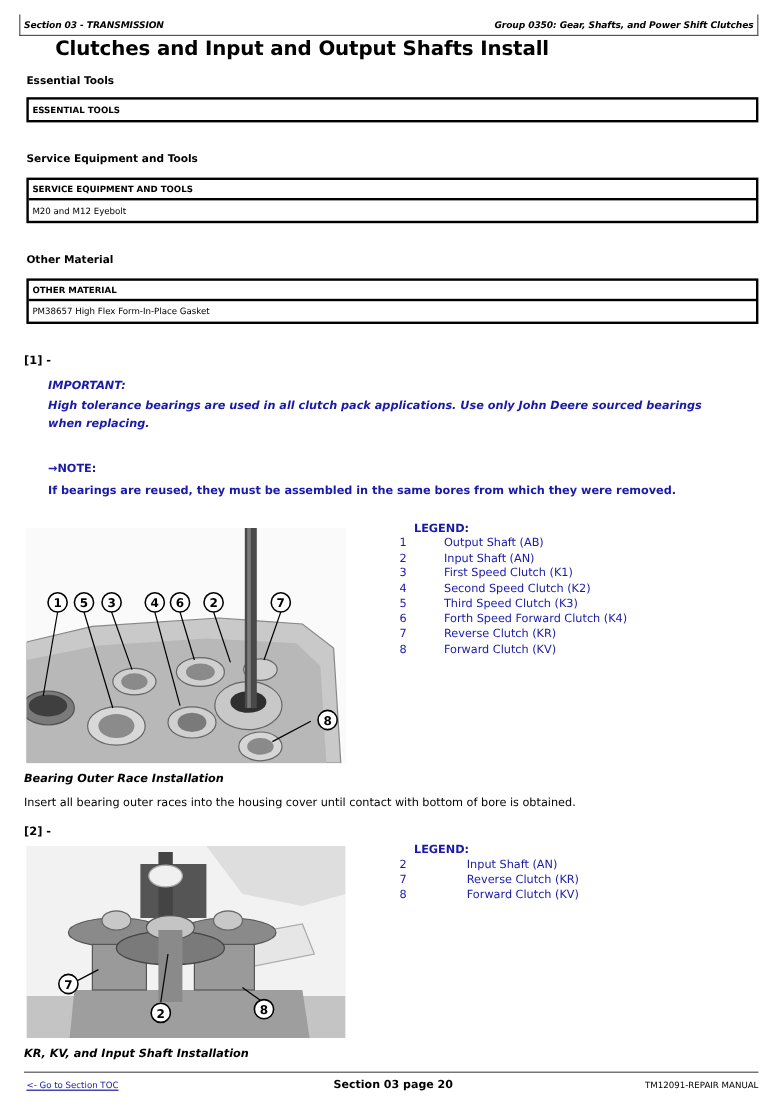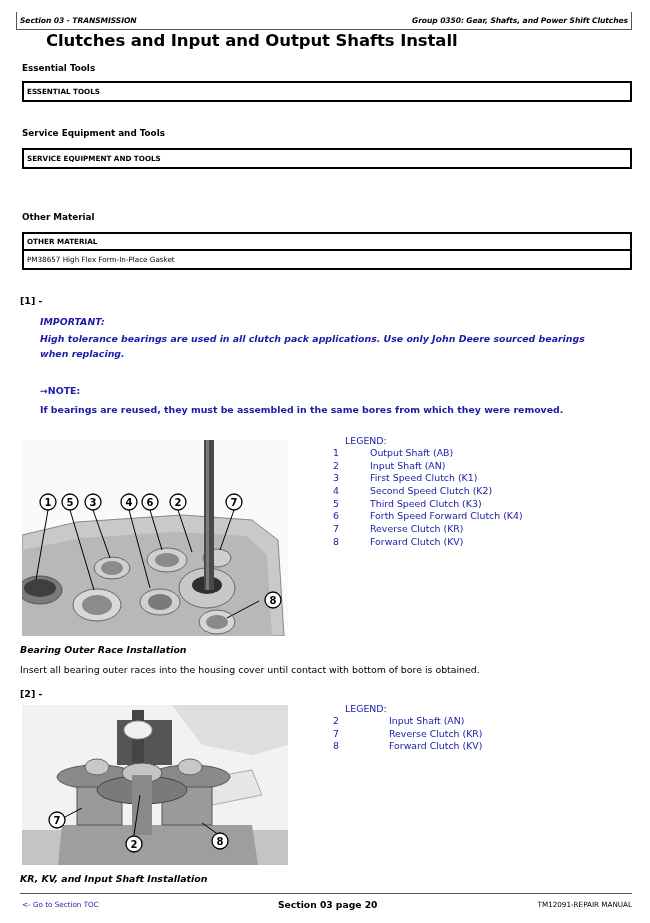--- a/index.html
+++ b/index.html
@@ -33,30 +33,30 @@
     .imp-title { position: absolute; left: 40px; top: 316px; font-size: 9.4px; font-weight: bold; font-style: italic; }
     .imp-text { position: absolute; left: 40px; top: 331px; width: 570px; font-size: 9.4px; font-weight: bold; font-style: italic; line-height: 15px; }
     .note-title { position: absolute; left: 40px; top: 385px; font-size: 9.4px; font-weight: bold; }
     .note-text { position: absolute; left: 40px; top: 404px; font-size: 9.4px; font-weight: bold; }
 
     .figure {
       position: absolute; left: 22px; background: #f4f4f4; overflow: hidden;
     }
 
     .legend { position: absolute; left: 333px; font-size: 9.4px; color: #1a1aa6; }
-    .legend .ltitle { font-weight: normal; height: 13px; line-height: 13px; padding-left: 12px; }
+    .legend .ltitle { font-weight: bold; height: 13px; line-height: 13px; padding-left: 12px; }
     .legend .lrow { display: flex; height: 12.7px; line-height: 12.7px; }
     .legend .num { width: 37px; }
 
     .caption { position: absolute; left: 20px; font-size: 9.4px; font-weight: bold; font-style: italic; }
     .body-text { position: absolute; left: 20px; font-size: 9.4px; }
 
     .footer-line { position: absolute; left: 20px; top: 893px; width: 612px; height: 1px; background: #555; }
     .footer { position: absolute; left: 22px; top: 897px; width: 610px; height: 14px; display: flex; justify-content: space-between; align-items: center; }
-    .toc-link { font-size: 7.2px; color: #1a1aa6; cursor: pointer; }
+    .toc-link { font-size: 7.2px; color: #1a1aa6; text-decoration: underline; cursor: pointer; }
     .page-num { font-size: 9.2px; font-weight: bold; position: absolute; left: 256px; }
     .manual-id { font-size: 7.2px; }
   </style>
 </head>
 <body>
 
 <div class="header">
   <span>Section 03 - TRANSMISSION</span>
   <span>Group 0350: Gear, Shafts, and Power Shift Clutches</span>
 </div>
@@ -64,20 +64,21 @@
 <div class="page-title">Clutches and Input and Output Shafts Install</div>
 
 <div class="sec-label" style="top:63px;">Essential Tools</div>
 <div class="tbl" style="top:81px;">
   <div class="row head">ESSENTIAL TOOLS</div>
 </div>
 
 <div class="sec-label" style="top:128px;">Service Equipment and Tools</div>
 <div class="tbl" style="top:148px;">
   <div class="row head">SERVICE EQUIPMENT AND TOOLS</div>
+  <div class="row">M20 and M12 Eyebolt</div>
 </div>
 
 <div class="sec-label" style="top:212px;">Other Material</div>
 <div class="tbl" style="top:232px;">
   <div class="row head">OTHER MATERIAL</div>
   <div class="row">PM38657 High Flex Form-In-Place Gasket</div>
 </div>
 
 <div class="step" style="top:295px;">[1] -</div>
 <div class="imp-title blue">IMPORTANT:</div>

